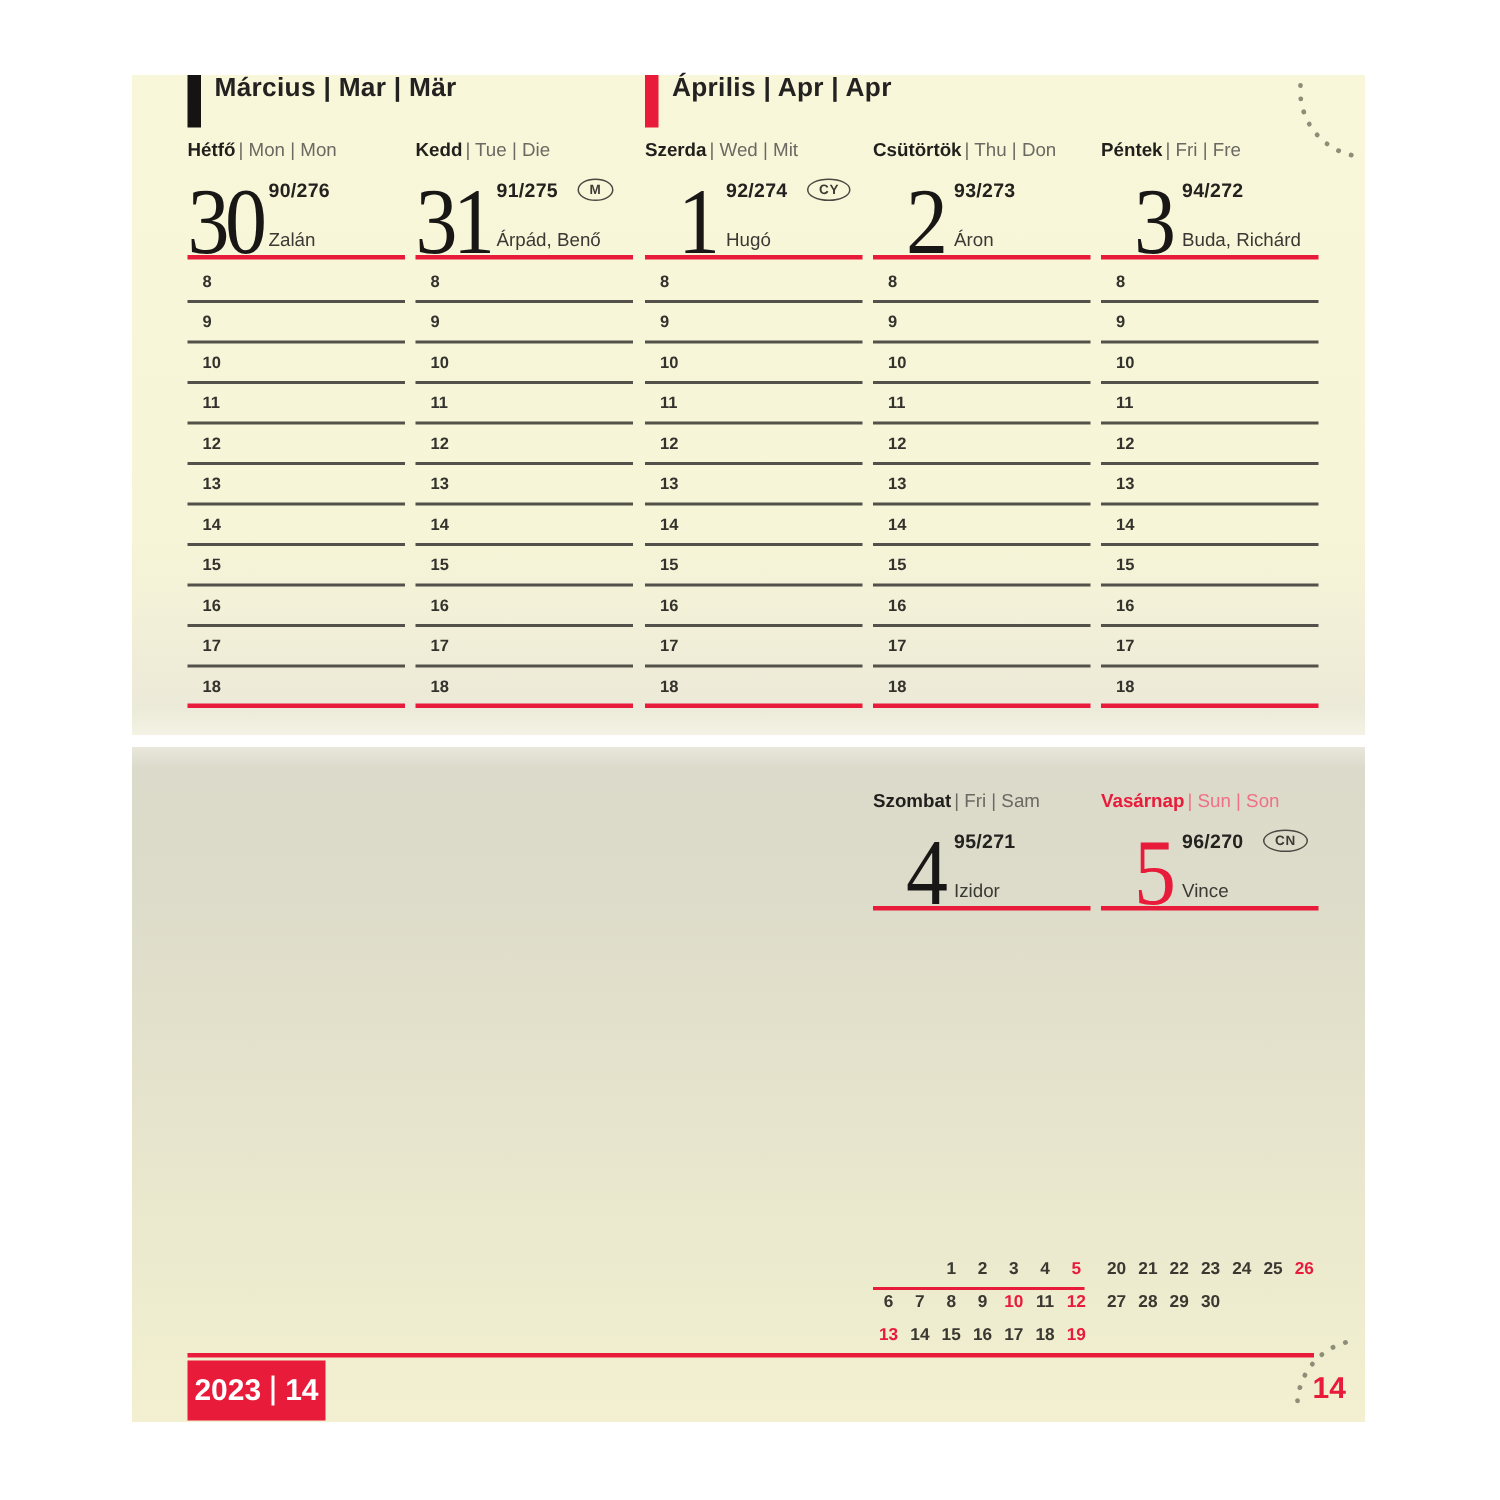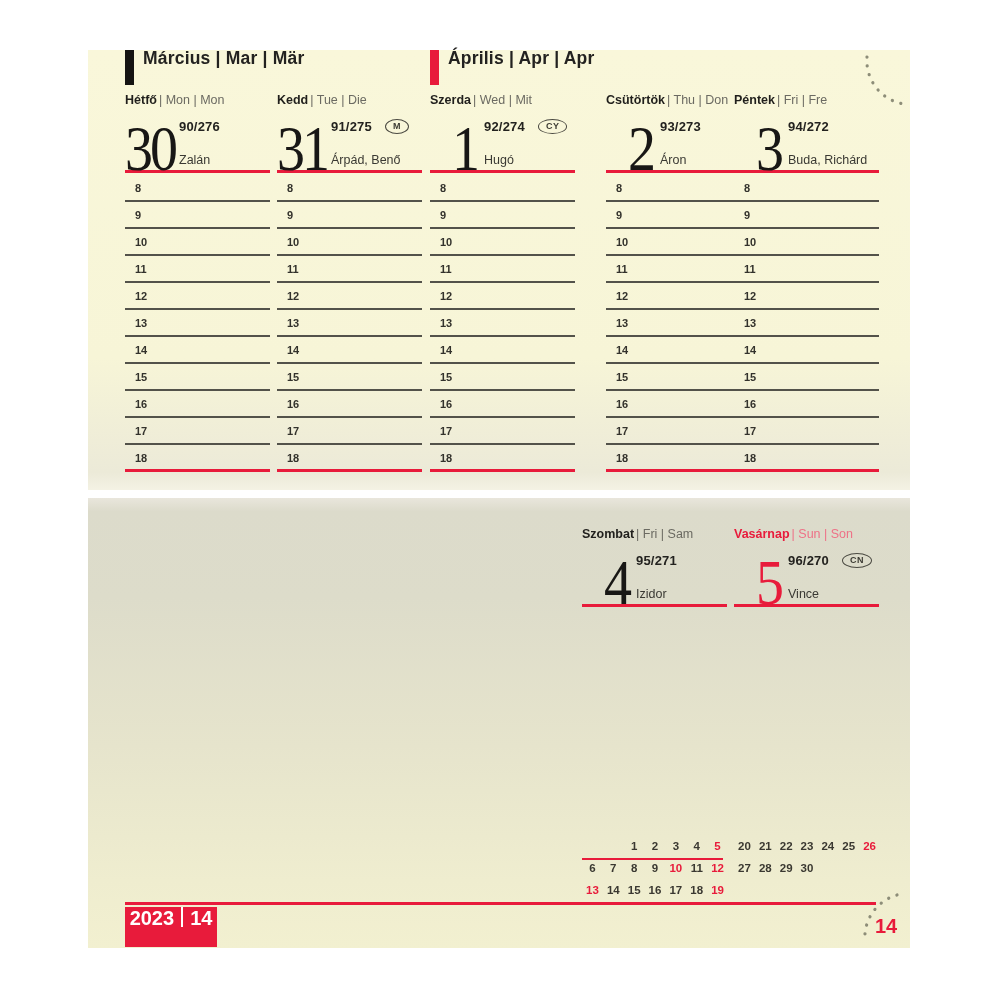--- a/index.html
+++ b/index.html
@@ -27,21 +27,21 @@
   .month{position:absolute;top:0;display:flex;gap:9px;height:35px;}
   #month-march{left:37px;}
   #month-april{left:342px;}
   .tab{width:9px;height:35px;}
   .tab-black{background:#151412;}
   .tab-red{background:var(--red);}
   .month-label{font-size:17.5px;font-weight:bold;color:#232220;line-height:1;padding-bottom:1px;letter-spacing:.2px;white-space:nowrap;}
   
   .col{position:absolute;width:145px;top:43px;}
   .wcol{position:absolute;width:145px;top:29px;}
-  #col-mon{left:37px;} #col-tue{left:189px;} #col-wed{left:342px;} #col-thu{left:518px;} #col-fri{left:646px;}
+  #col-mon{left:37px;} #col-tue{left:189px;} #col-wed{left:342px;} #col-thu{left:494px;} #col-fri{left:646px;}
   #col-sat{left:494px;} #col-sun{left:646px;}
   .day-head{font-size:12.5px;height:18px;white-space:nowrap;}
   .dh-name{font-weight:bold;color:var(--ink);}
   .dh-intl{color:var(--gray);margin-left:2px;}
   .red-head .dh-name{color:var(--red);}
   .red-head .dh-intl{color:#ee7187;}
   .date-block{display:flex;height:58px;border-bottom:3px solid var(--red);margin-top:1px;}
   .bignum{
     font-family:"Liberation Serif",serif;font-size:56px;line-height:44px;
     width:47px;text-align:right;align-self:flex-end;letter-spacing:-3px;
@@ -68,21 +68,21 @@
   
   .minical{position:absolute;top:340px;width:146px;display:grid;grid-template-columns:repeat(7,1fr);grid-auto-rows:22px;}
   #minical-left{left:494px;} #minical-right{left:646px;}
   .minical span{font-size:11.5px;font-weight:bold;color:#3a3831;text-align:center;line-height:17px;}
   .minical span.red{color:var(--red);}
   .week-line{position:absolute;left:0;top:20px;width:141px;height:2px;background:var(--red);}
   
   .footer-line{position:absolute;left:37px;top:404px;width:751px;height:3px;background:var(--red);}
   .badge{
     position:absolute;left:37px;top:409px;width:92px;height:40px;background:var(--red);
-    display:flex;align-items:flex-start;justify-content:center;gap:7px;
+    display:flex;align-items:center;justify-content:center;gap:7px;
     color:#fff;font-weight:bold;font-size:20px;
   }
   .badge .sep{width:2px;height:20px;background:#fff;}
   .pagenum{position:absolute;left:787px;top:417px;font-size:20px;font-weight:bold;color:var(--red);}
   .dots{position:absolute;}
   .dots path{fill:none;stroke:#8d8d78;stroke-width:3.2;stroke-linecap:round;stroke-dasharray:0.1 8.8;}
 </style>
 </head>
 <body>
 

